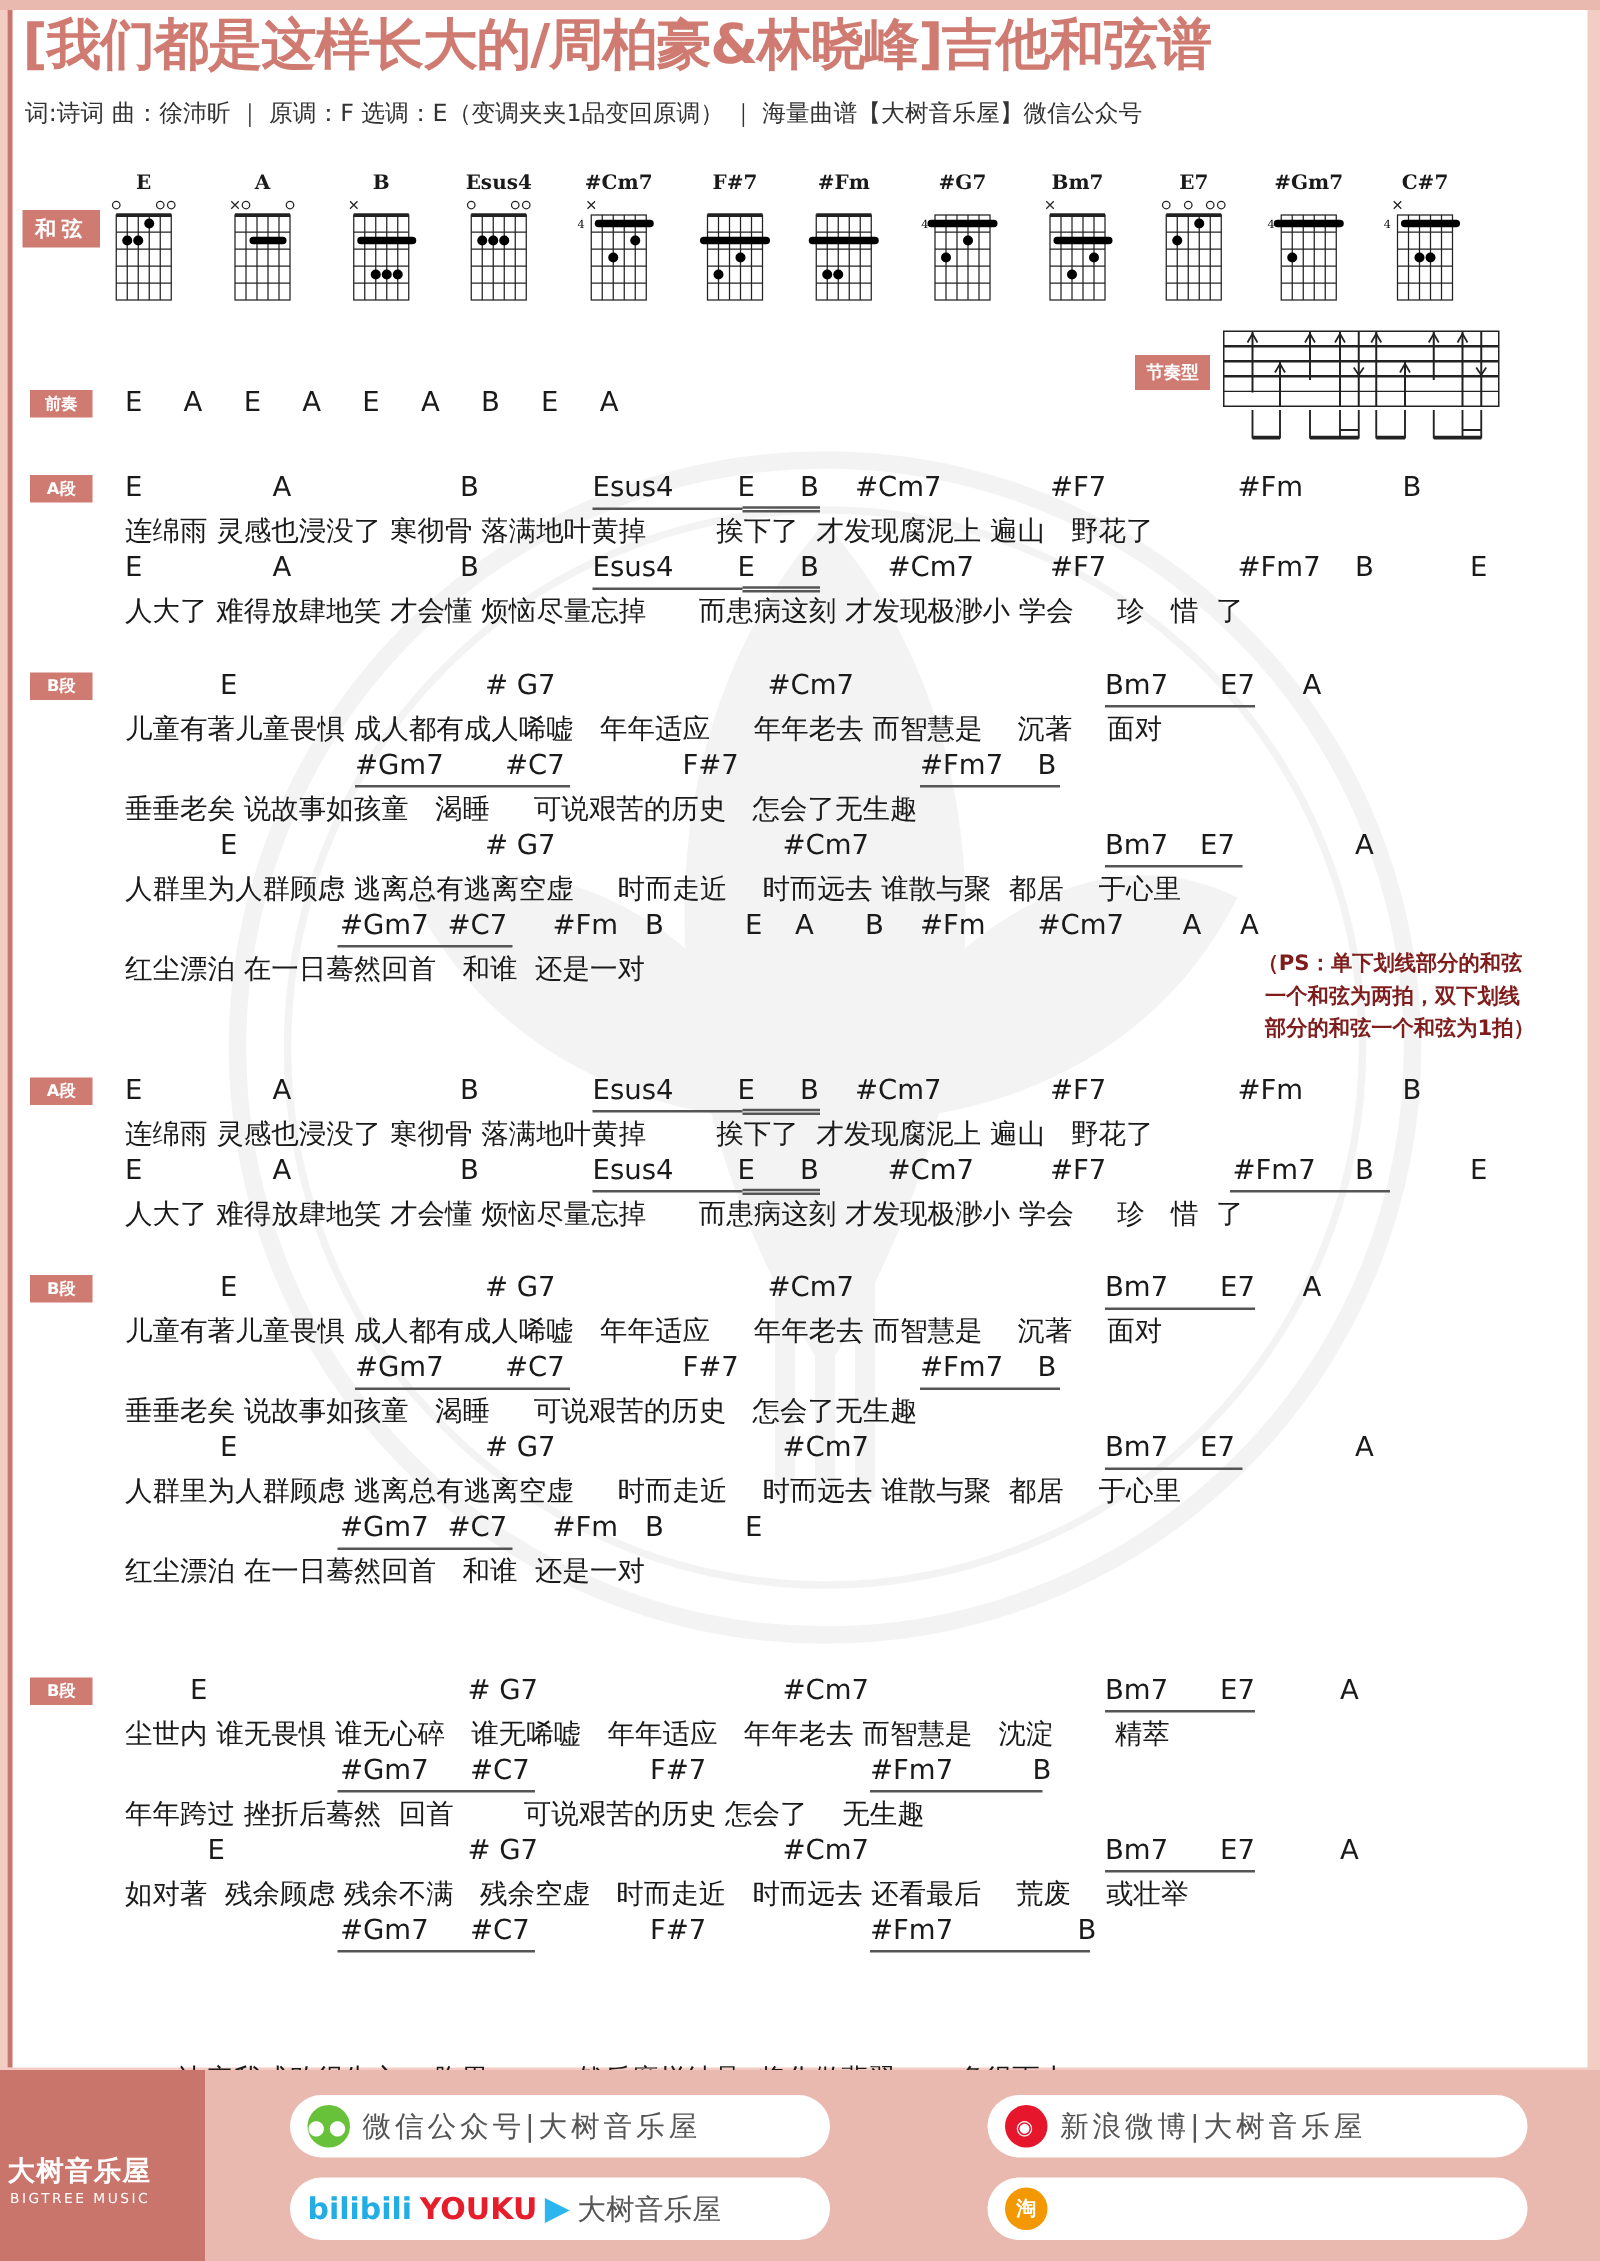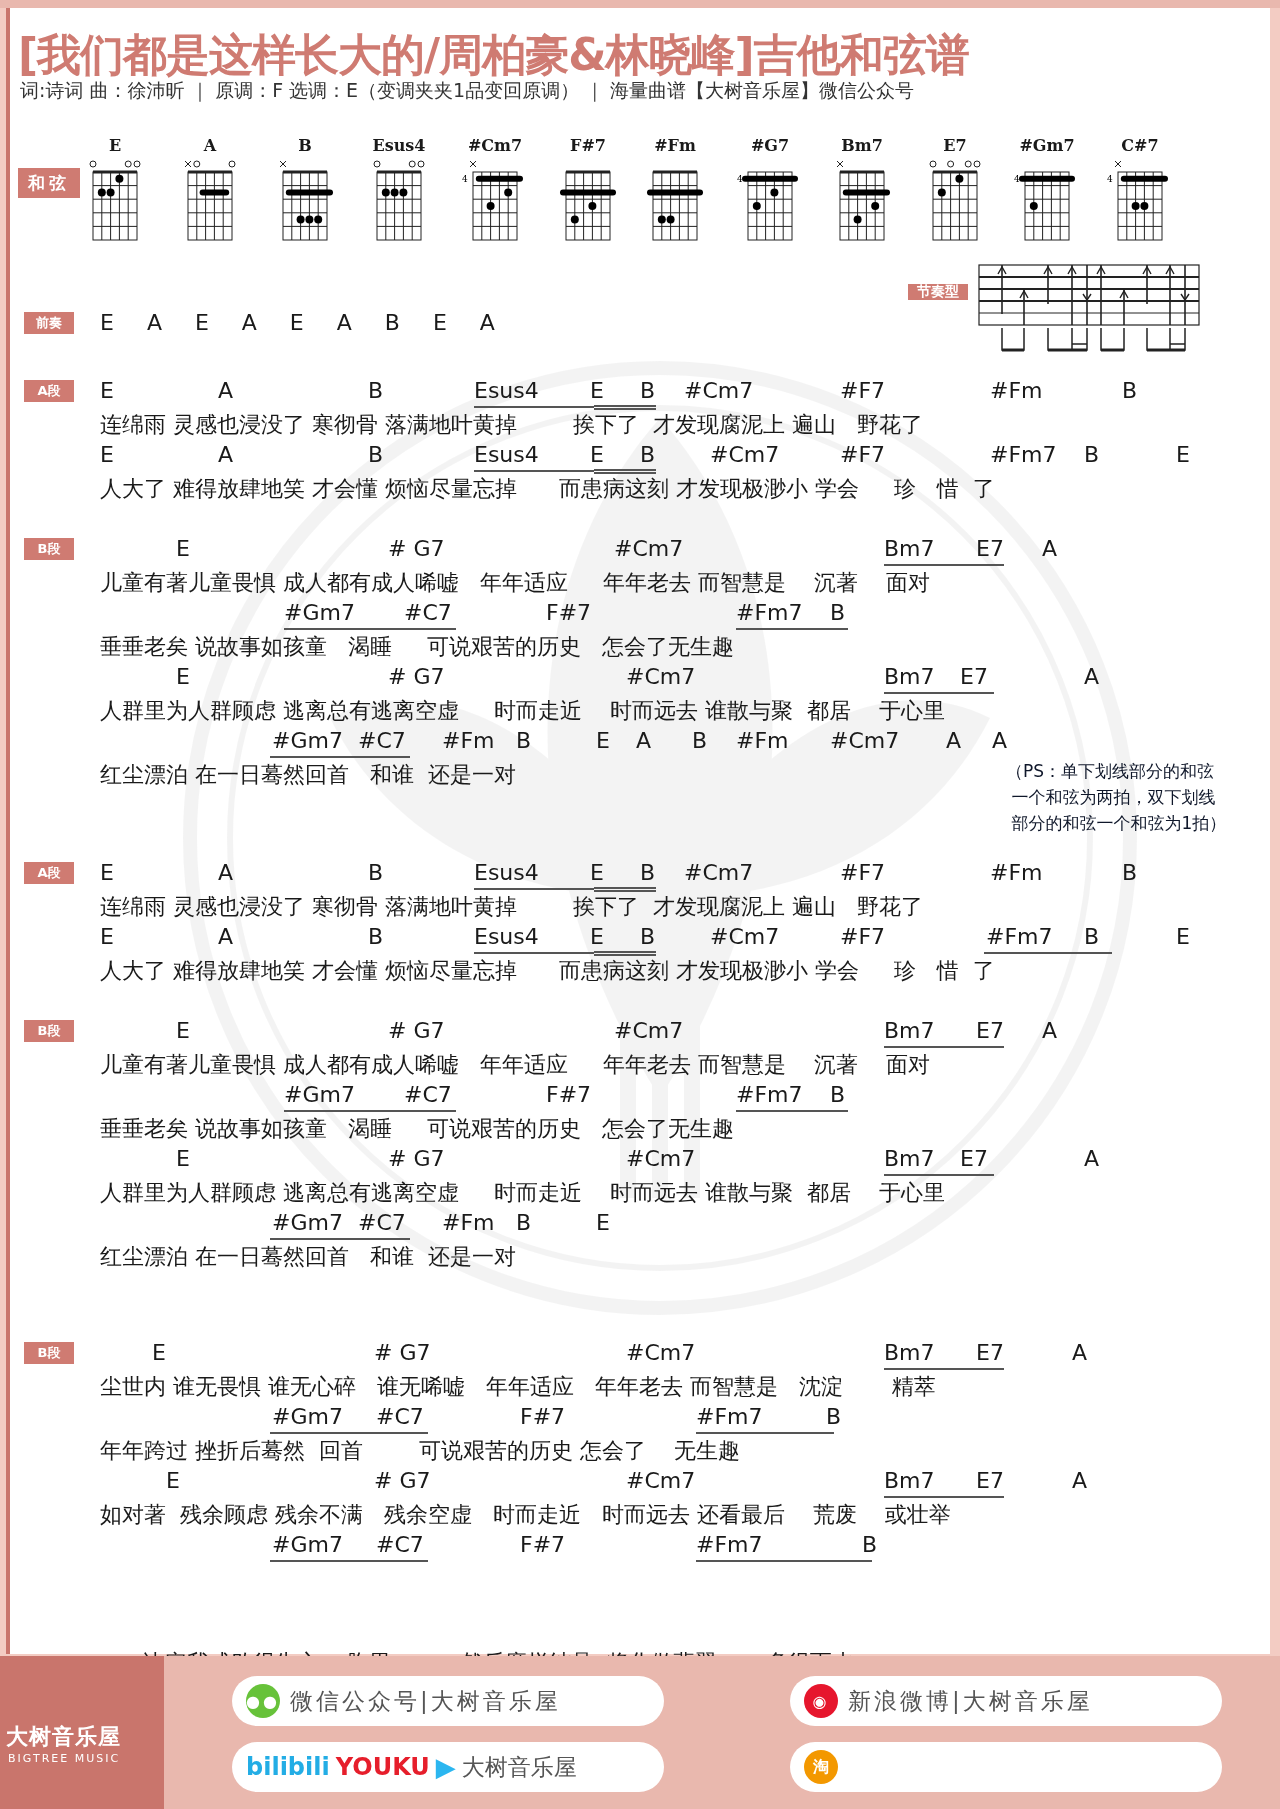--- a/index.html
+++ b/index.html
@@ -1,37 +1,37 @@
 <!DOCTYPE html>
 <html><head>
 <meta charset="utf-8">
 <style>
   * { box-sizing: border-box; margin: 0; padding: 0; }
   html, body { width: 1280px; height: 1809px; overflow: hidden; }
   body { background: #f3ccc3; font-family: "DejaVu Sans", "Liberation Sans", sans-serif; color: #1a1a1a; position: relative; }
   .sheet { position: absolute; left: 6px; top: 8px; width: 1264px; height: 1646px; background: #ffffff; border-left: 4px solid #c9756c; }
   .topband { position:absolute; left:0; top:0; width:1280px; height:8px; background:#e9b8ae; }
   .watermark { position:absolute; left:120px; top:330px; width:1060px; height:1020px; pointer-events:none; opacity:0.09; }
-  .title { position:absolute; left:18px; top:26px; font-size:44px; font-weight:bold; color:#cf7b72; letter-spacing:-1px; white-space:nowrap; }
+  .title { position:absolute; left:18px; top:6px; font-size:44px; font-weight:bold; color:#cf7b72; letter-spacing:-1px; white-space:nowrap; }
   .subtitle { position:absolute; left:20px; top:78px; font-size:19px; color:#333; white-space:nowrap; }
   .tag { position:absolute; background:#cf7b72; color:#fff; font-weight:bold; display:flex; align-items:center; justify-content:center; }
   .tag-chords { left:18px; top:168px; width:62px; height:30px; font-size:17px; letter-spacing:4px; }
   .tag-sec { left:24px; width:50px; height:22px; font-size:13px; }
-  .tag-rhythm { left:908px; top:284px; width:60px; height:16px; font-size:14px; }
+  .tag-rhythm { left:908px; top:284px; width:60px; height:28px; font-size:14px; }
   .chord { position:absolute; top:136px; width:70px; text-align:center; }
   .chord-name { font-family:"DejaVu Serif","Liberation Serif",serif; font-weight:bold; font-size:16px; height:20px; line-height:20px; }
   .chord svg { display:block; margin:0 auto; }
   .intro { position:absolute; left:100px; top:310px; font-size:22px; word-spacing:26px; white-space:pre; }
   .rhythm { position:absolute; left:974px; top:262px; }
   .line { position:absolute; left:100px; font-size:22px; white-space:pre; height:28px; }
   .crow { position:absolute; height:28px; font-size:22px; }
   .c { position:absolute; top:0; white-space:nowrap; }
   .ul1 { position:absolute; height:2px; background:#555; }
   .ul2 { position:absolute; height:5px; border-top:2px solid #555; border-bottom:2px solid #555; }
-  .ps { position:absolute; left:1006px; top:758px; font-size:17px; color:#0f172a; line-height:26px; font-weight:normal; white-space:pre; }
+  .ps { position:absolute; left:1006px; top:758px; font-size:17px; color:#7f1d1d; line-height:26px; font-weight:bold; white-space:pre; }
   .footer { position:absolute; left:0; top:1656px; width:1280px; height:153px; background:#e9b8ae; }
   .footer-brand { position:absolute; left:0; top:0; width:164px; height:153px; background:#c9756c; color:#fff; }
   .footer-brand .cn { position:absolute; left:6px; top:66px; font-size:22px; font-weight:bold; letter-spacing:1px; }
   .footer-brand .en { position:absolute; left:8px; top:96px; font-size:11px; letter-spacing:2px; }
   .pill { position:absolute; height:50px; background:#fff; border-radius:25px; display:flex; align-items:center; padding-left:14px; font-size:23px; color:#555; letter-spacing:3px; }
   .pill .ico { width:34px; height:34px; border-radius:50%; margin-right:10px; display:flex; align-items:center; justify-content:center; color:#fff; font-size:16px; font-weight:bold; flex-shrink:0; }
 </style>
 </head>
 <body>
 

